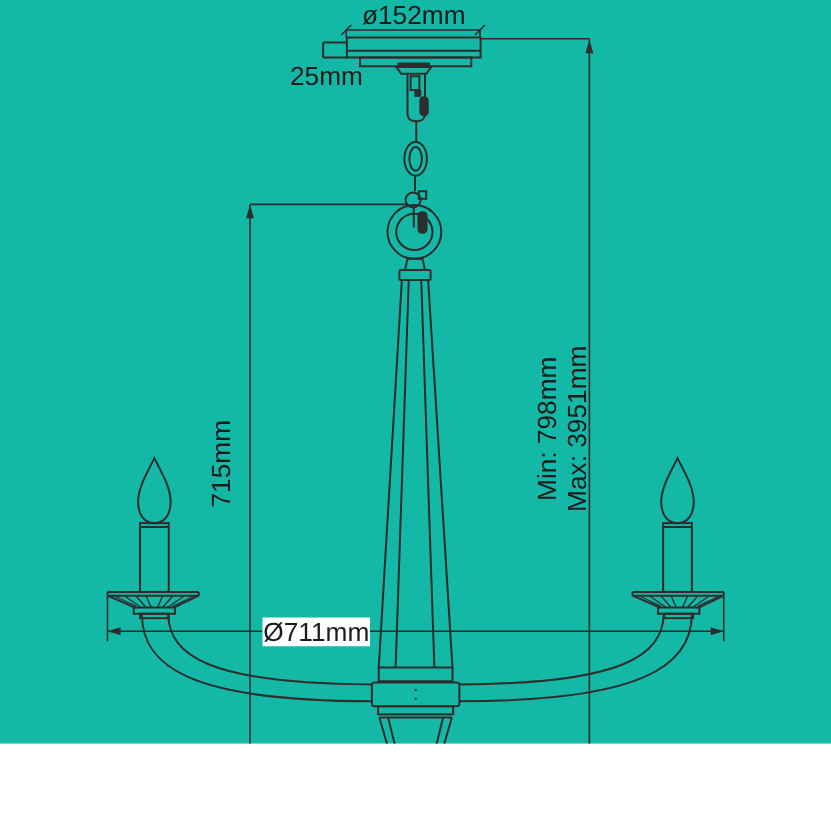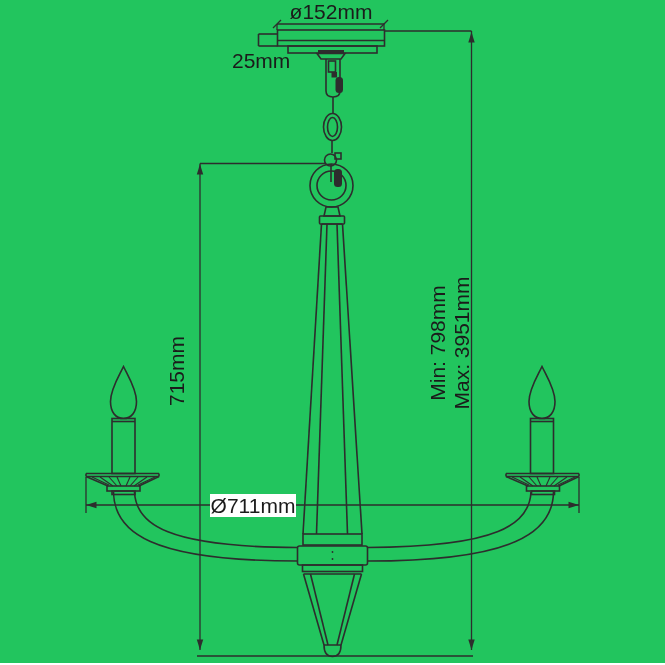--- a/index.html
+++ b/index.html
@@ -1,16 +1,16 @@
 <!DOCTYPE html>
 <html><head>
 <meta charset="utf-8">
 <style>
   html,body{margin:0;padding:0;background:#ffffff;}
-  .stage{position:relative;width:665px;height:663px;background:#22c55e;overflow:hidden;}
+  .stage{position:relative;width:665px;height:595px;background:#14b8a6;overflow:hidden;}
   svg{display:block;}
   text{font-family:"Liberation Sans","DejaVu Sans",sans-serif;}
   .dim-label{font-size:21px;fill:#1b1b1b;}
 </style>
 </head>
 <body>
 
 <div class="stage">
 <svg width="665" height="665" viewBox="0 0 665 665">
 

